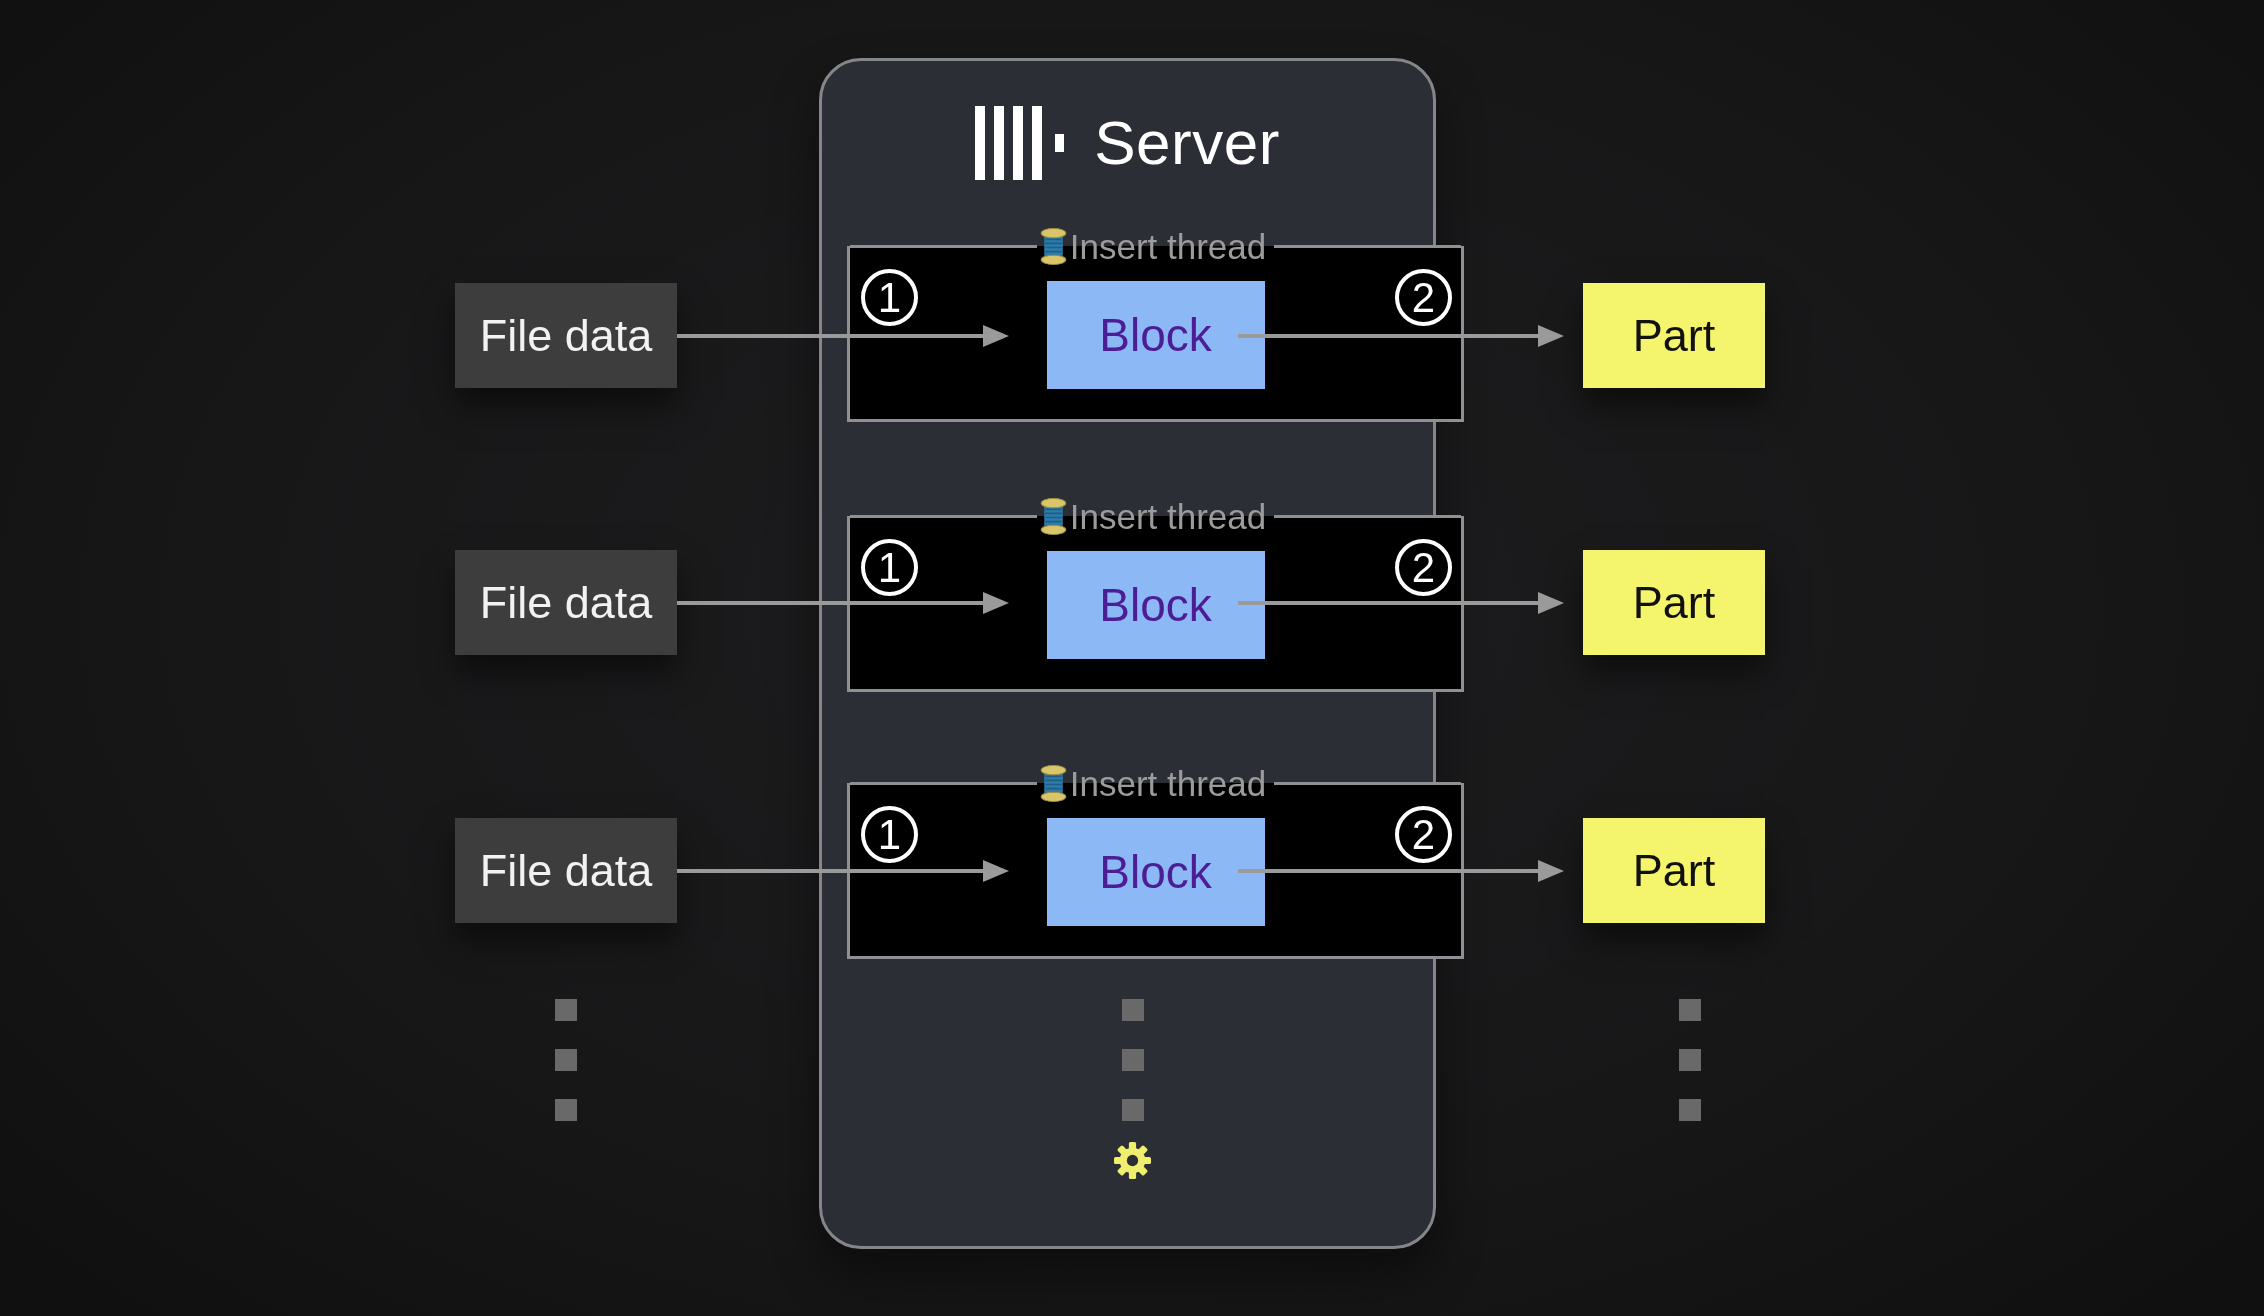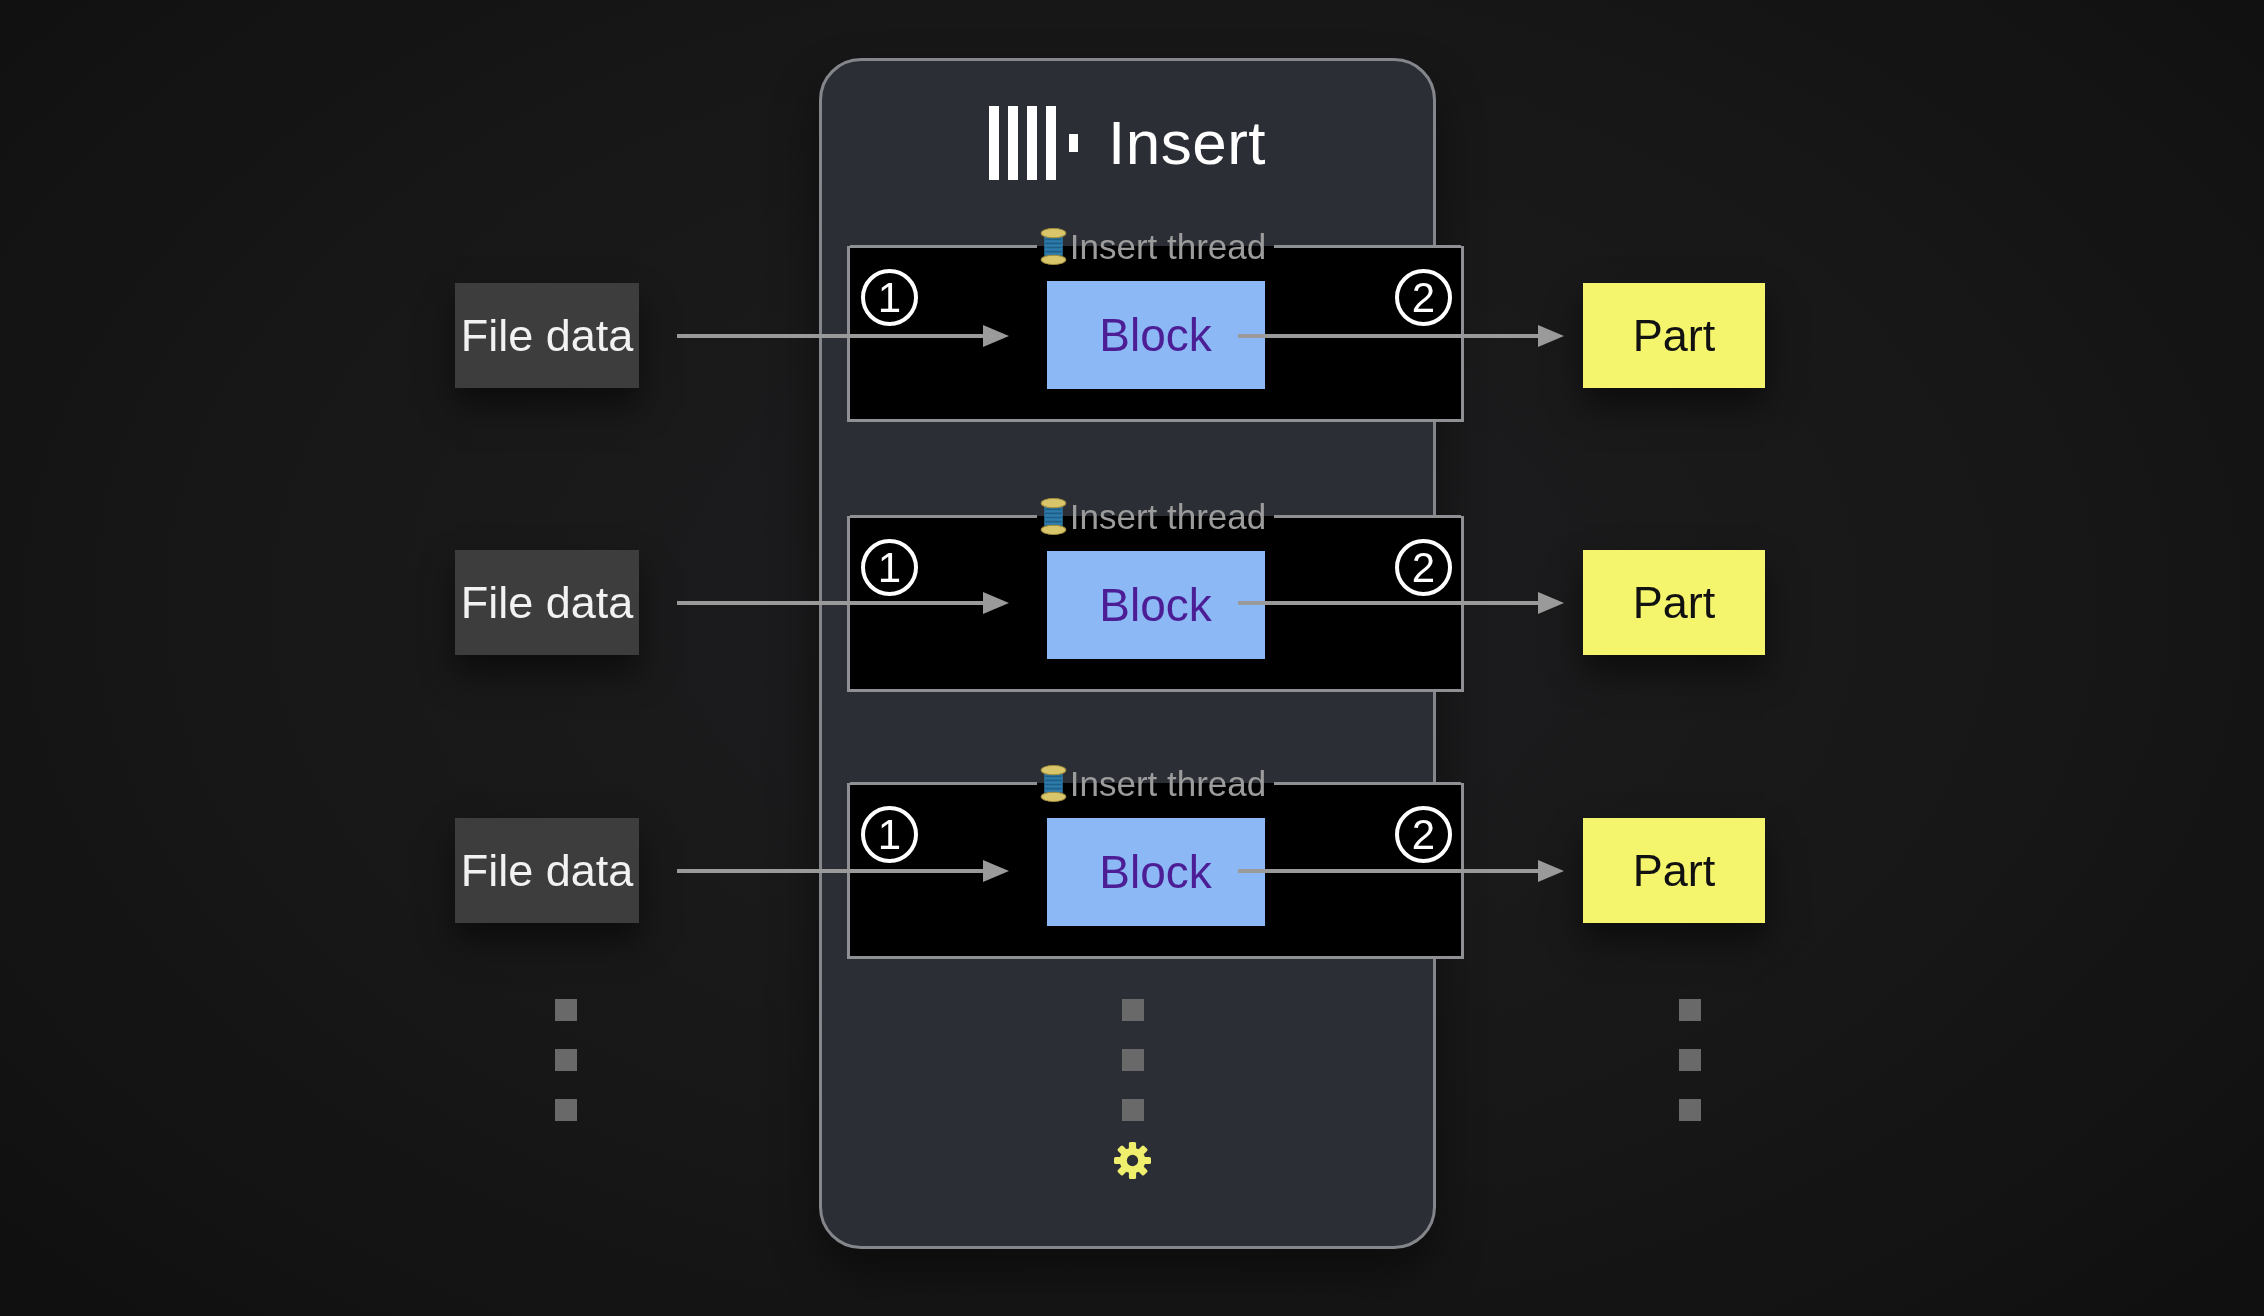--- a/index.html
+++ b/index.html
@@ -74,21 +74,21 @@
     background:#8cb9f6; color:#4c1d95; font-size:46px;
     display:flex; align-items:center; justify-content:center;
   }
 
   
   .side-box {
     position:absolute; height:105px; z-index:2;
     display:flex; align-items:center; justify-content:center;
     box-shadow:0 18px 30px rgba(0,0,0,0.5);
   }
-  .file-data { left:455px; width:184px; background:#3d3d3d; color:#f2f2f2; font-size:45px; }
+  .file-data { left:455px; width:222px; background:#3d3d3d; color:#f2f2f2; font-size:45px; }
   .part      { left:1583px; width:182px; background:#f4f46d; color:#111111; font-size:45px; }
   .srow1 { top:283px; }
   .srow2 { top:550px; }
   .srow3 { top:818px; }
 
   
   .arrow {
     position:absolute; height:22px; display:flex; align-items:center; z-index:6;
   }
   .arrow .shaft { flex:1; height:4px; background:#9a9a9a; }
@@ -126,21 +126,21 @@
   <div class="server-box"></div>
 
   <div class="server-header">
     <span class="ch-logo">
       <span class="bar"></span>
         <span class="bar"></span>
         <span class="bar"></span>
         <span class="bar"></span>
         <span class="dot"></span>
     </span>
-    <span class="server-title">Insert</span>
+    <span class="server-title">Server</span>
   </div>
 
   <div class="thread-row row1">
     <div class="row-legend">
       <span class="legend-line"></span>
       <span class="spool">
         <svg width="27" height="37" viewBox="0 0 26 36">
           <rect x="4" y="6" width="18" height="24" fill="#2d7cab"></rect>
           <path d="M5 11 h16 M5 15 h16 M5 19 h16 M5 23 h16 M5 27 h16" stroke="#1f5e86" stroke-width="1.6"></path>
           <ellipse cx="13" cy="31" rx="12" ry="4.5" fill="#d9c66b" stroke="#a08d3e" stroke-width="1"></ellipse>

